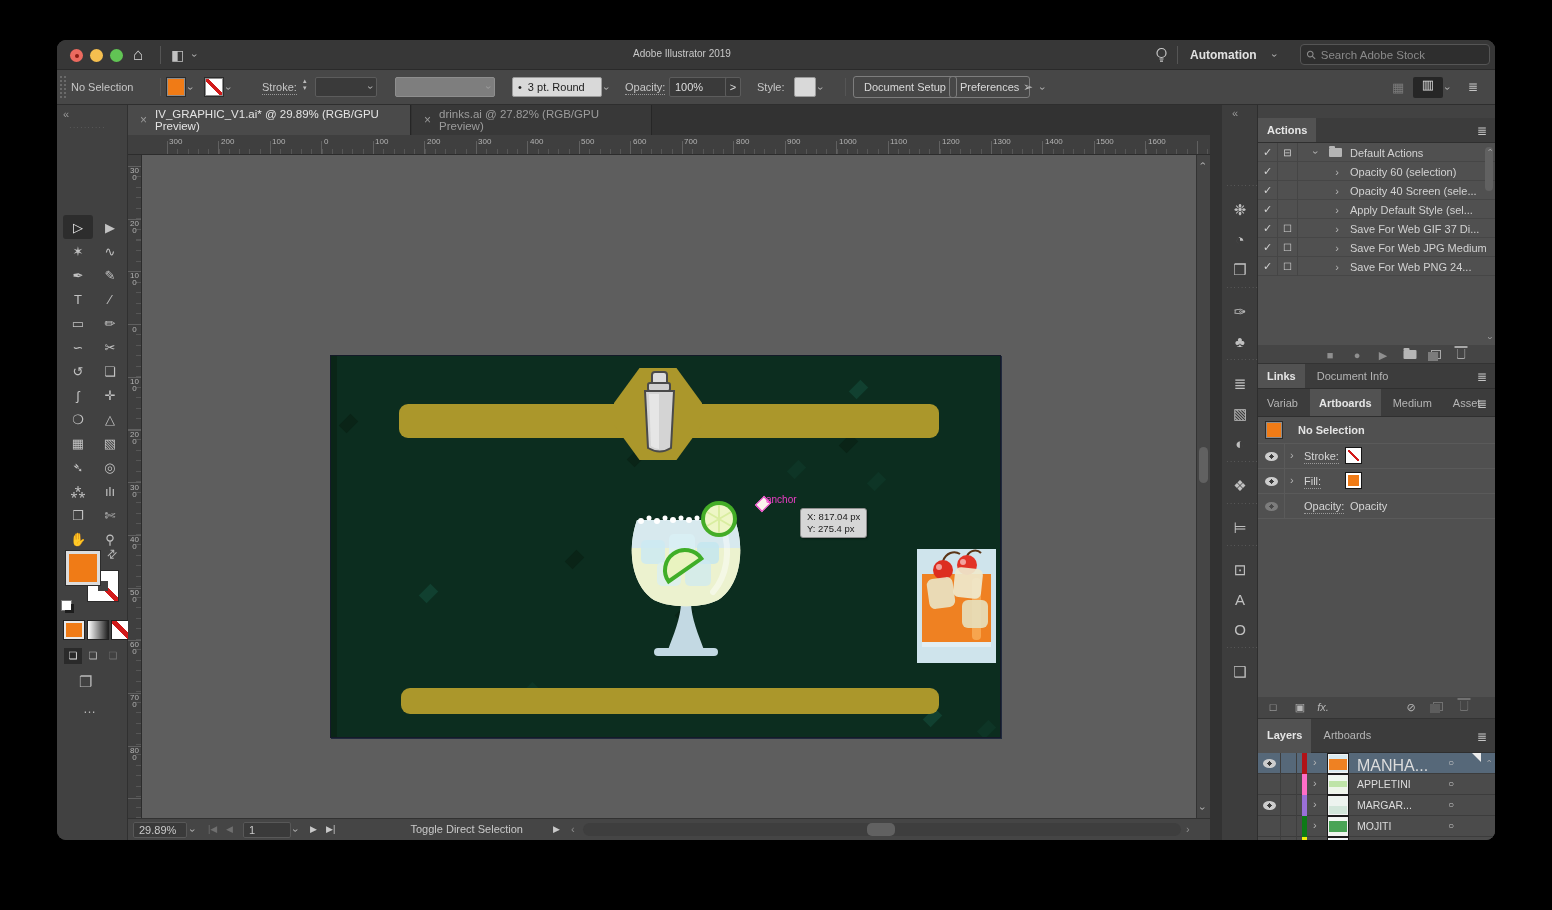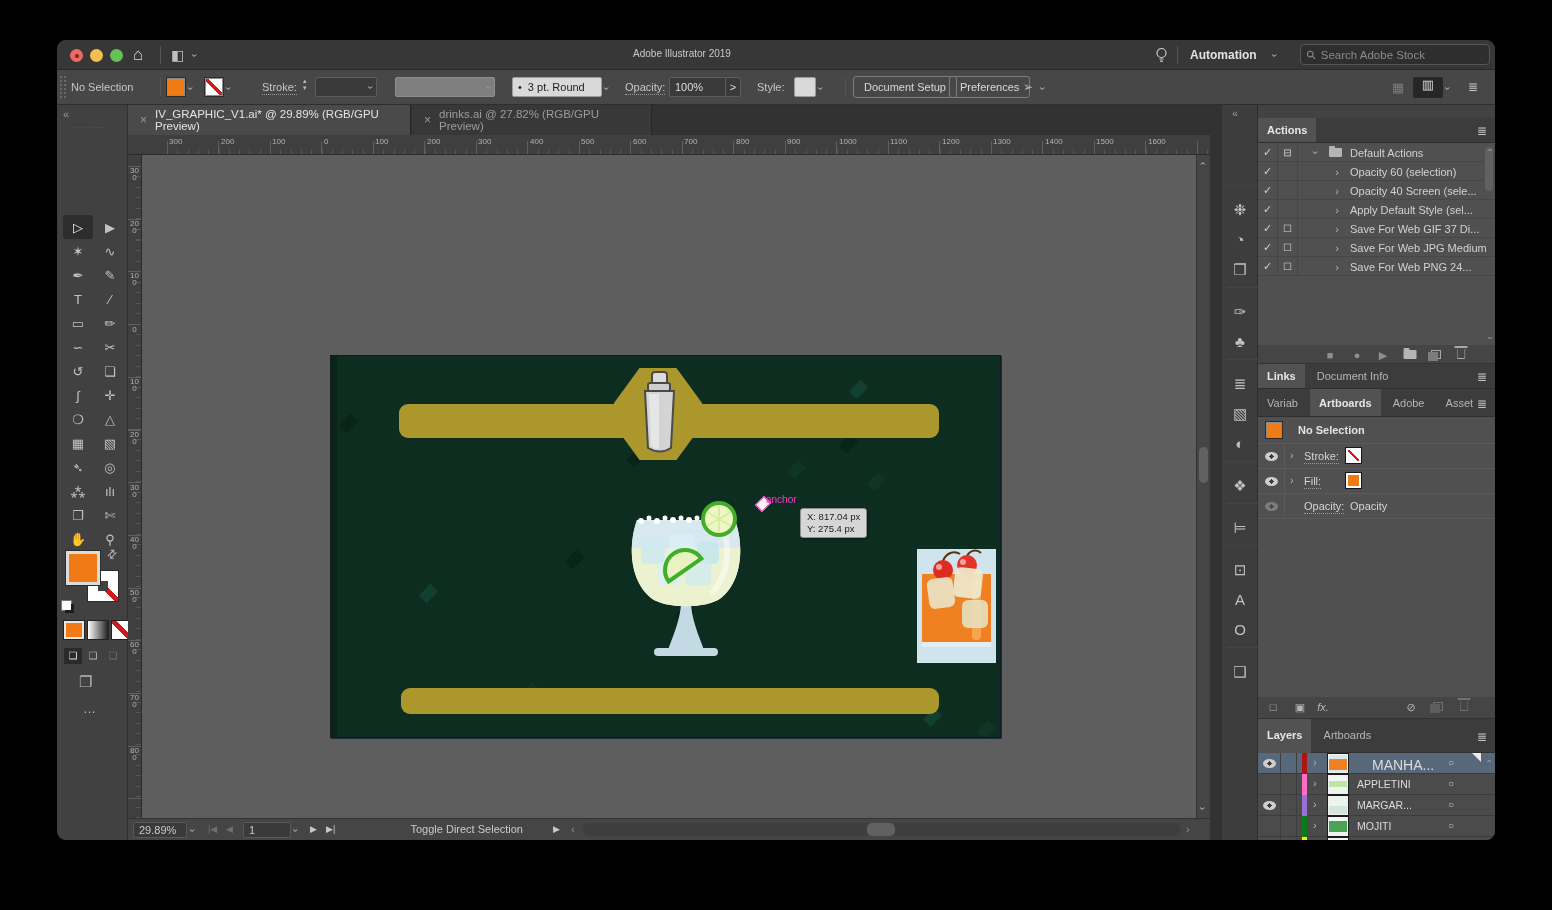--- a/index.html
+++ b/index.html
@@ -530,21 +530,21 @@
 
     <div class="ptabrow" style="top:259px;height:25px">
       <span class="ptab on">Links</span>
       <span class="ptab">Document Info</span>
       <span class="burger" style="top:6px">≣</span>
     </div>
 
     <div class="ptabrow" style="top:284px;height:28px;white-space:nowrap;overflow:hidden">
       <span class="ptab" style="padding-top:8px">Variab</span>
       <span class="ptab on" style="padding-top:8px">Artboards</span>
-      <span class="ptab" style="padding-top:8px">Adobe</span>
+      <span class="ptab" style="padding-top:8px">Medium</span>
       <span class="ptab" style="padding-top:8px">Asset</span>
       <span class="burger" style="top:8px">≣</span>
     </div>
     <div class="pbody" style="top:312px;height:280px">
       <div style="position:relative;height:27px;border-bottom:1px solid #5a5a5a">
         <span class="a sw" style="left: 8px; top: 5px; width: 16px; height: 16px; background: rgb(240, 123, 22);"></span>
         <span class="a" style="left:40px;top:7px;font-weight:bold;color:#e3e3e3">No Selection</span>
       </div>
       <div style="position:relative;height:25px;border-bottom:1px solid #5a5a5a">
         <span class="eye a" style="left:7px;top:8px"></span>
@@ -583,21 +583,21 @@
     </div>
     <div class="pbody" style="top:648px;height:126px;background:#4b4b4b">
 
         <div class="lrow" style="background: rgb(86, 104, 121);">
           <span class="eye a" style="left: 5px; top: 6px; visibility: visible;"></span>
           <span class="a" style="left:22px;top:0;width:1px;height:21px;background:#3e3e3e"></span>
           <span class="a" style="left:38px;top:0;width:1px;height:21px;background:#3e3e3e"></span>
           <span class="a" style="left: 44px; top: 0px; width: 5px; height: 21px; background: rgb(177, 18, 23);"></span>
           <span class="a" style="left:55px;top:3px;color:#b5b5b5">›</span>
           <span class="thumb" style="background: linear-gradient(rgb(216, 233, 240) 0px, rgb(216, 233, 240) 22%, rgb(239, 129, 34) 22%, rgb(239, 129, 34) 88%, rgb(216, 233, 240) 88%);"></span>
-          <span class="a" style="left:114px;top:4px;font-size:14px">MANHA...</span>
+          <span class="a" style="left:99px;top:4px;font-size:16px">MANHA...</span>
           <span class="a" style="left:190px;top:4px;color:#c5c5c5;font-size:10px">○</span>
           <span class="a" style="right: 14px; top: 0px; width: 0px; height: 0px; border-top: 9px solid rgb(236, 236, 236); border-left: 9px solid transparent; visibility: visible;"></span>
         </div>
 
         <div class="lrow" style="background: transparent;">
 
           <span class="a" style="left:22px;top:0;width:1px;height:21px;background:#3e3e3e"></span>
           <span class="a" style="left:38px;top:0;width:1px;height:21px;background:#3e3e3e"></span>
           <span class="a" style="left: 44px; top: 0px; width: 5px; height: 21px; background: rgb(255, 110, 199);"></span>
           <span class="a" style="left:55px;top:3px;color:#b5b5b5">›</span>

